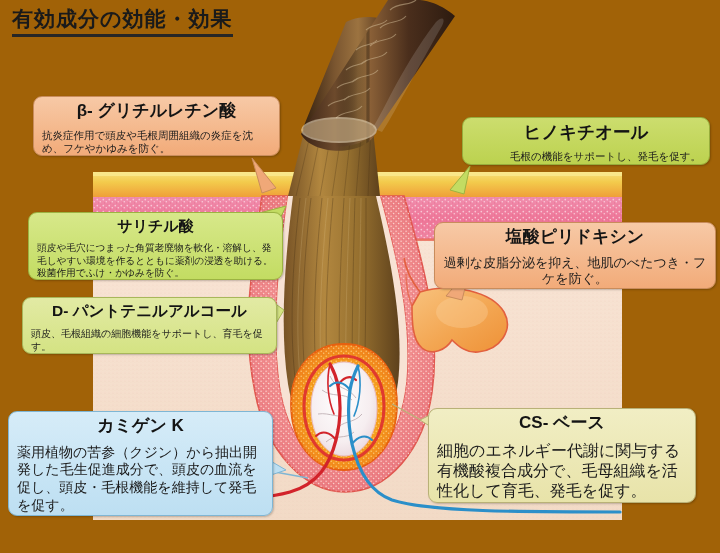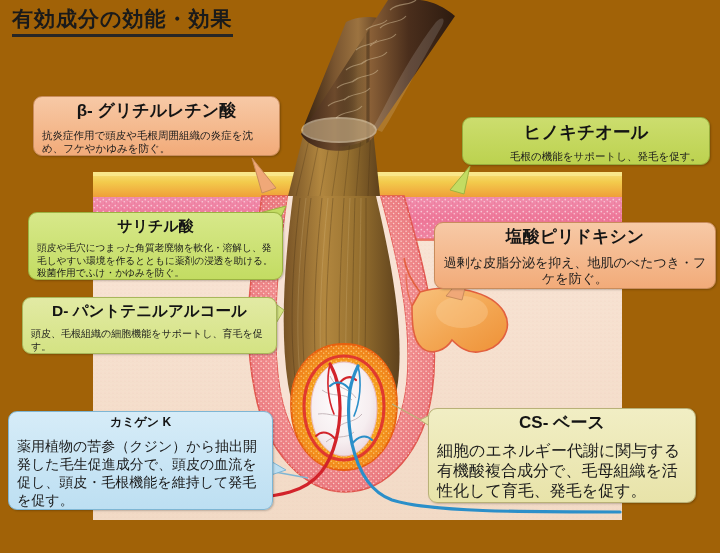--- a/index.html
+++ b/index.html
@@ -79,21 +79,21 @@
 
   #box-sali      { left: 28px;  top: 212px; width: 255px; }
   #box-sali .c-title { font-size: 15px; }
   #box-sali .c-body  { font-size: 9.7px; }
 
   #box-panto     { left: 22px;  top: 297px; width: 255px; }
   #box-panto .c-title { font-size: 15.5px; }
   #box-panto .c-body  { font-size: 10px; }
 
   #box-kamigen   { left: 8px;   top: 411px; width: 265px; }
-  #box-kamigen .c-title { font-size: 12px; }
+  #box-kamigen .c-title { font-size: 17px; }
   #box-kamigen .c-body  { font-size: 14px; }
 
   #box-hinoki    { left: 462px; top: 117px; width: 248px; }
   #box-hinoki .c-title { font-size: 17.5px; }
   #box-hinoki .c-body  { font-size: 10.5px; text-align: right; }
 
   #box-pyrido    { left: 434px; top: 222px; width: 282px; }
   #box-pyrido .c-title { font-size: 17px; }
   #box-pyrido .c-body  { font-size: 13px; text-align: center; }
 

